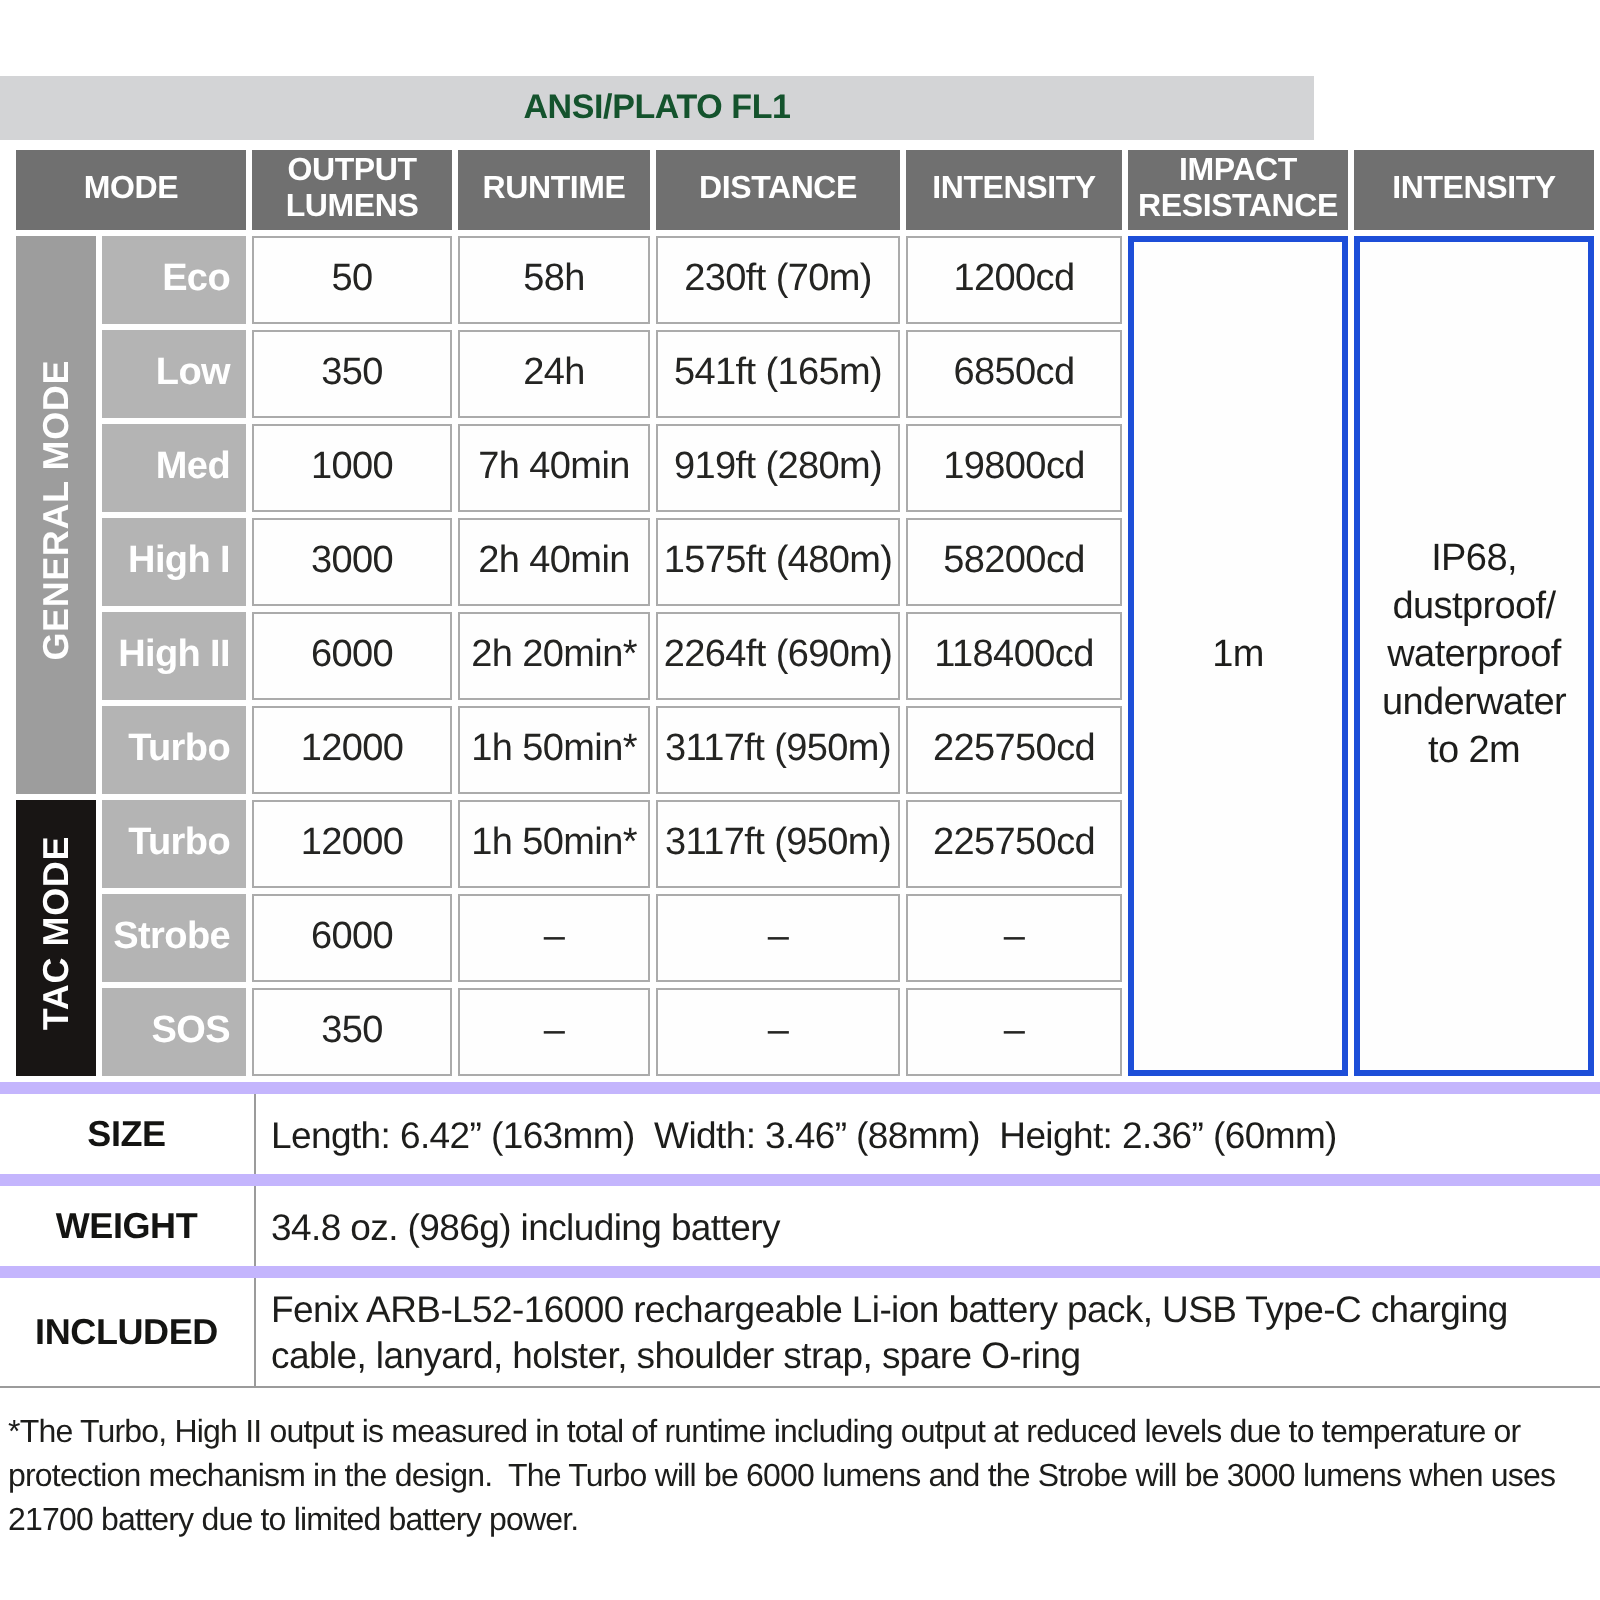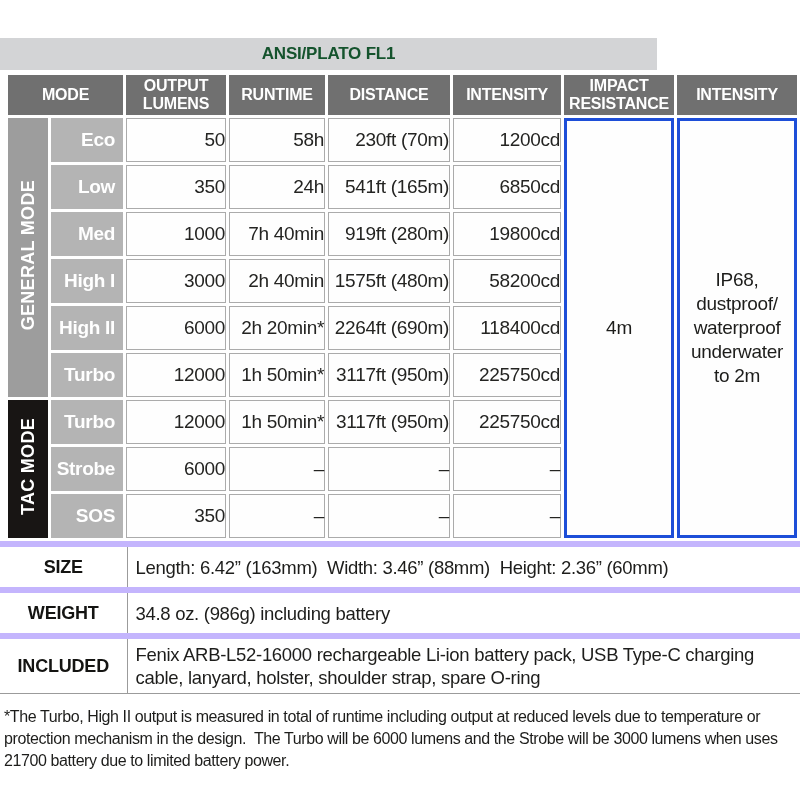--- a/index.html
+++ b/index.html
@@ -43,21 +43,21 @@
     font-size: 16px;
     line-height: 18px;
     letter-spacing: -0.2px;
     text-align: center;
     padding: 2px 1px;
   }
   tr.data-row { height: 44px; }
   td.cell {
     background: #fefefe;
     border: 1px solid #ababab;
-    text-align: right;
+    text-align: center;
     font-size: 19px;
     letter-spacing: -0.3px;
     color: #242422;
   }
   th.mode {
     background: #b4b4b4;
     color: #ffffff;
     font-weight: bold;
     font-size: 19px;
     letter-spacing: -0.3px;
@@ -162,21 +162,21 @@
 
     <tr class="data-row">
       <th class="strip general" rowspan="6">
         <span class="vtext">GENERAL MODE</span>
       </th>
       <th class="mode">Eco</th>
       <td class="cell">50</td>
       <td class="cell">58h</td>
       <td class="cell">230ft (70m)</td>
       <td class="cell">1200cd</td>
-      <td class="span-cell" rowspan="9">4m</td>
+      <td class="span-cell" rowspan="9">1m</td>
       <td class="span-cell wp" rowspan="9">IP68, dustproof/ waterproof underwater to 2m</td>
     </tr>
 
     <tr class="data-row">
       <th class="mode">Low</th>
       <td class="cell">350</td>
       <td class="cell">24h</td>
       <td class="cell">541ft (165m)</td>
       <td class="cell">6850cd</td>
     </tr>

